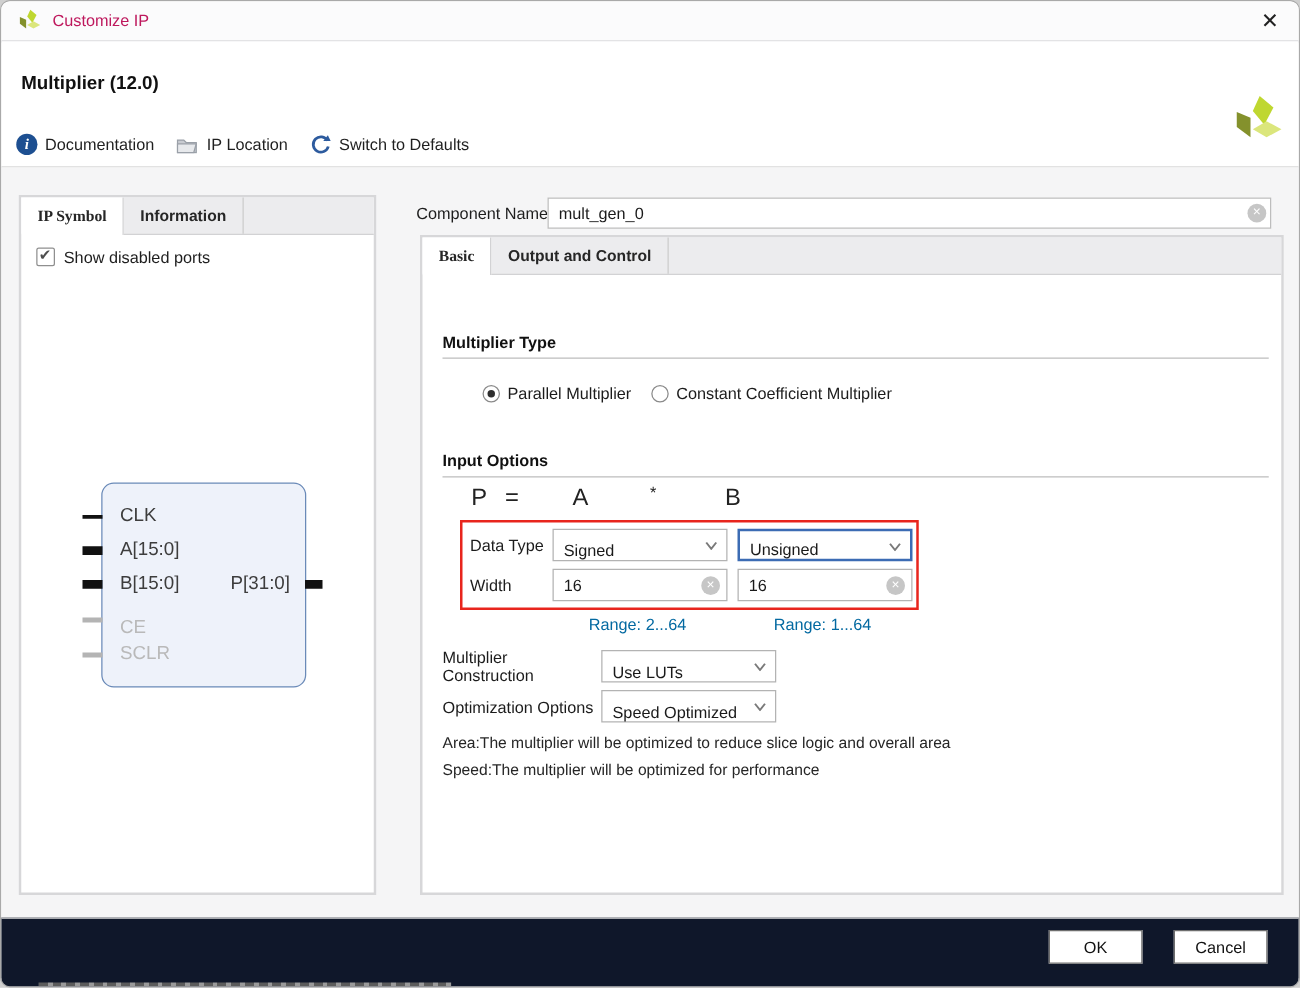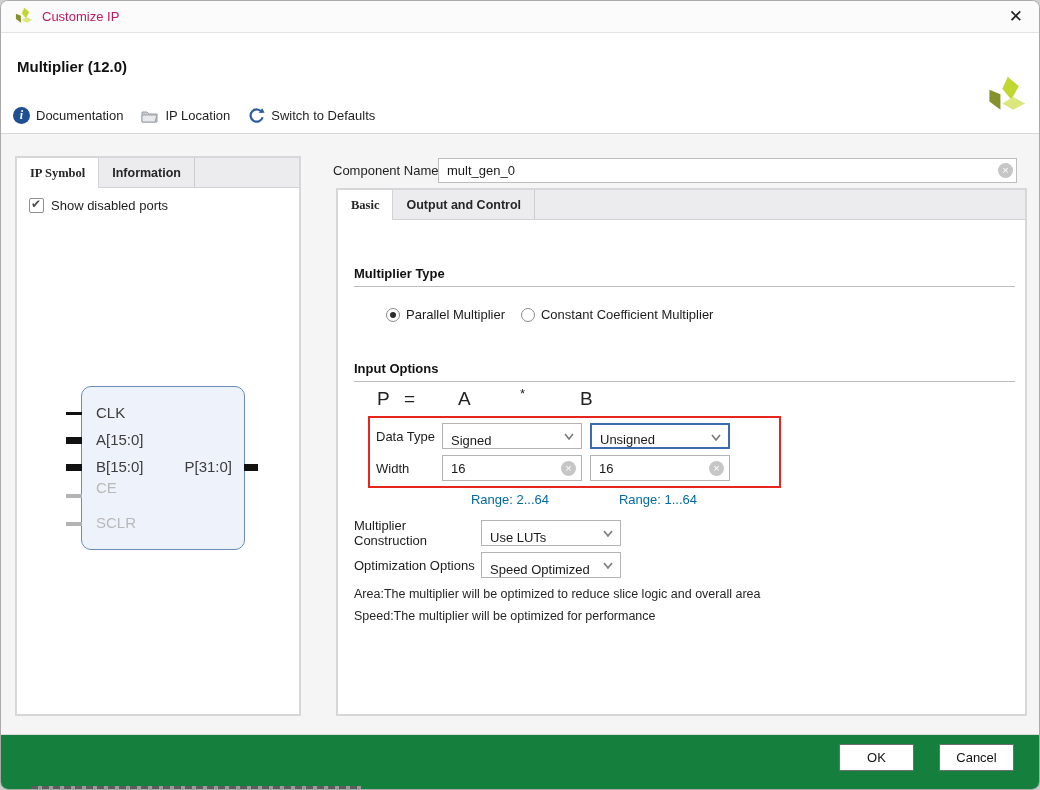--- a/index.html
+++ b/index.html
@@ -65,41 +65,41 @@
   .section-h { position:absolute; left:16px; font-size:13px; font-weight:bold; color:#111; }
   .rule { position:absolute; left:16px; width:661px; height:1px; background:#bdbdbd; }
 
   .radio-row { position:absolute; left:48px; top:87px; display:flex; align-items:center; gap:16px; }
   .radio-opt { display:flex; align-items:center; gap:6px; font-size:13px; color:#1c1c1c; cursor:pointer; }
   .radio { width:14px; height:14px; border:1px solid #8a8a8a; border-radius:50%; background:#fff; position:relative; }
   .radio.sel::after { content:""; position:absolute; left:3px; top:3px; width:6px; height:6px;
                       border-radius:50%; background:#2e2e2e; }
 
   .eq { position:absolute; font-size:19px; color:#222; }
-  .red-group { position:absolute; left:30px; top:196px; width:413px; height:72px; border:2px solid #e8251d; }
+  .red-group { position:absolute; left:30px; top:196px; width:367px; height:72px; border:2px solid #e8251d; }
   .rg-row { position:absolute; left:6px; display:flex; align-items:center; }
   .rg-label { width:66px; font-size:13px; color:#1c1c1c; }
 
   .combo { position:relative; width:140px; height:26px; background:#fff; border:1px solid #b3b3b3;
            font-size:13px; color:#1a1a1a; display:flex; align-items:flex-end; padding:0 24px 0 8px; cursor:pointer; }
   .combo.focus { border:2px solid #3c6cb4; }
   .chev { position:absolute; right:7px; top:9px; width:10px; height:7px; }
   .tfield { position:relative; width:140px; height:26px; background:#fff; border:1px solid #b3b3b3;
             font-size:13px; color:#1a1a1a; display:flex; align-items:center; padding:0 24px 0 8px; }
   .tfield .clear-ic { position:absolute; right:5px; top:5px; }
 
   .range-row { position:absolute; left:102px; top:272px; display:flex; gap:8px; }
   .range-cell { width:140px; text-align:center; font-size:13px; color:#0369a1; }
 
   .sel-row { position:absolute; left:16px; display:flex; align-items:center; }
   .sel-row .lbl { font-size:13px; color:#1c1c1c; }
   .note { position:absolute; left:16px; font-size:12.5px; color:#262626; }
 
   
-  .footer { position:absolute; left:0; top:733px; width:100%; height:57px; background:#15803d;
+  .footer { position:absolute; left:0; top:733px; width:100%; height:57px; background:#0f172a;
             border-top:1px solid #dadada; }
   .btn { position:absolute; top:9px; width:75px; height:27px; background:#fff; border:1px solid #6e6e6e;
          font-size:13px; color:#111; text-align:center; line-height:25px; cursor:pointer;
          font-family:"Liberation Sans",sans-serif; }
   .btn-ok { right:125px; }
   .btn-cancel { right:25px; }
   .sliver { position:absolute; left:30px; bottom:0; width:330px; height:3px;
             background:repeating-linear-gradient(90deg,#5c5c5c 0 7px,#9a9a9a 7px 11px); }
 </style>
 </head>
@@ -159,21 +159,21 @@
       </div>
       <div class="chk-row">
         <span class="checkbox checked"></span>
         <span>Show disabled ports</span>
       </div>
 
       <div class="sym-box">
         <span class="port" style="top:17px">CLK</span>
         <span class="port" style="top:44px">A[15:0]</span>
         <span class="port" style="top:71px">B[15:0]</span>
-        <span class="port disabled" style="top:92px">CE</span>
+        <span class="port disabled" style="top:106px">CE</span>
         <span class="port disabled" style="top:127px">SCLR</span>
         <span class="pout" style="top:71px">P[31:0]</span>
         <span class="stub" style="left:-16px; top:25px;  width:16px; height:3px;"></span>
         <span class="stub" style="left:-16px; top:50px;  width:16px; height:7px;"></span>
         <span class="stub" style="left:-16px; top:77px;  width:16px; height:7px;"></span>
         <span class="stub gray" style="left:-16px; top:107px; width:16px; height:4px;"></span>
         <span class="stub gray" style="left:-16px; top:135px; width:16px; height:4px;"></span>
         <span class="stub" style="right:-14px; left:auto; top:77px; width:14px; height:7px;"></span>
       </div>
     </div>

